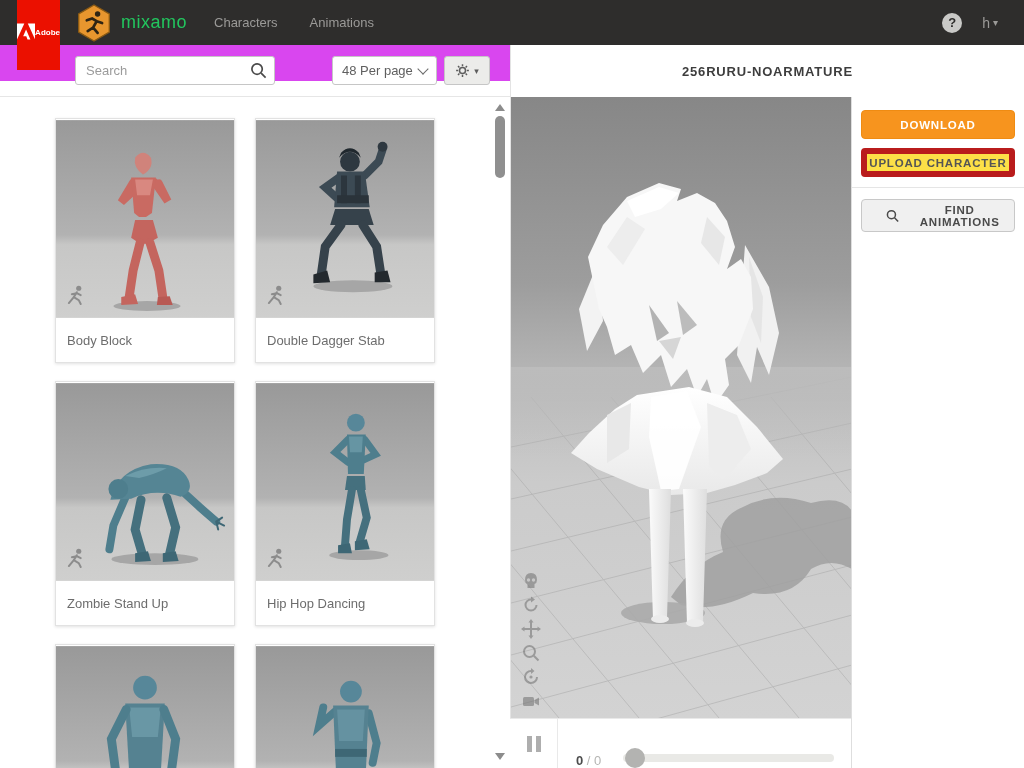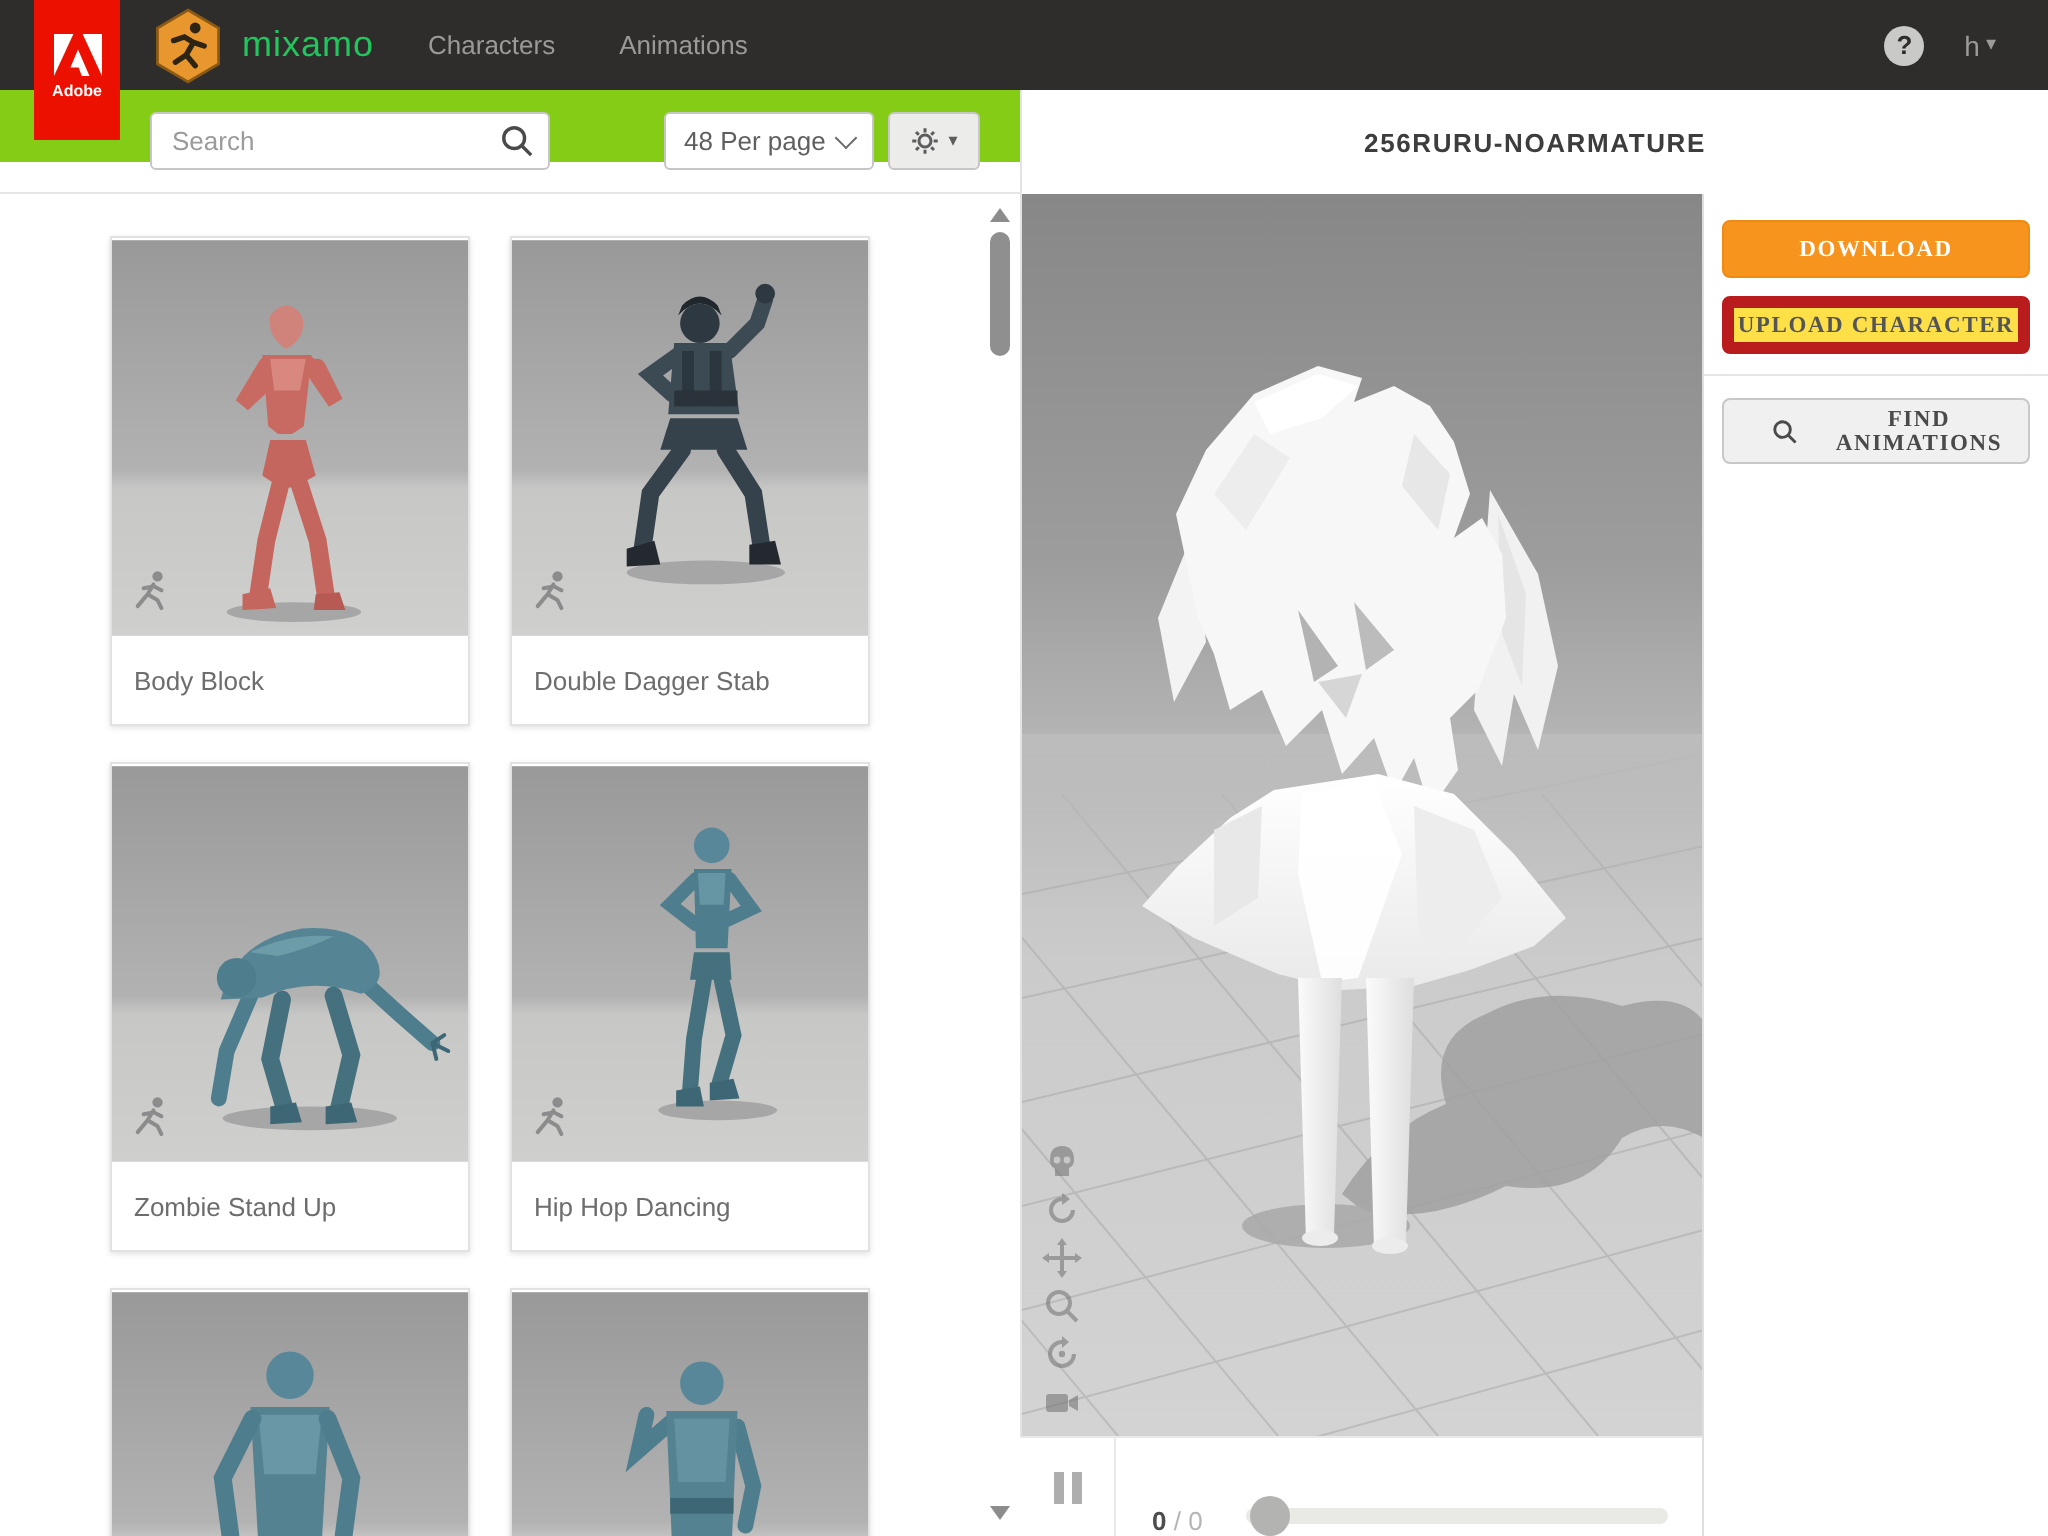--- a/index.html
+++ b/index.html
@@ -3,36 +3,36 @@
 <meta charset="utf-8">
 <style>
   * { margin:0; padding:0; box-sizing:border-box; }
   html,body { width:1024px; height:768px; overflow:hidden; }
   body { font-family:"Liberation Sans","DejaVu Sans",sans-serif; background:#ffffff; position:relative; }
   .app { position:absolute; inset:0; width:1024px; height:768px; }
 
   
   .topbar { position:absolute; left:0; top:0; width:1024px; height:45px; background:#2e2d2c; display:flex; align-items:center; z-index:30; }
   .adobe-tab { position:absolute; left:17px; top:0; width:43px; height:70px; background:#eb1000; z-index:40;
-               display:flex; flex-direction:column; align-items:center; justify-content:flex-end; padding-bottom:20px; }
+               display:flex; flex-direction:row; align-items:center; justify-content:flex-end; padding-bottom:8px; }
   .adobe-tab svg { width:24px; height:21px; }
   .adobe-word { color:#ffffff; font-size:8px; font-weight:bold; margin-top:3px; }
   .brand-wrap { display:flex; align-items:center; margin-left:76px; cursor:pointer; }
   .hex-logo { width:36px; height:38px; }
   .brand-text { color:#22c55e; font-size:18px; letter-spacing:0.5px; margin-left:9px; font-weight:400; }
   .topnav { display:flex; gap:32px; margin-left:27px; }
   .topnav .nav-item { color:#9b9a98; font-size:13px; cursor:pointer; }
   .top-right { margin-left:auto; display:flex; align-items:center; gap:20px; padding-right:26px; }
   .help-circle { width:20px; height:20px; border-radius:50%; background:#c9c9c7; color:#2e2d2c; font-weight:bold;
                  font-size:13px; display:flex; align-items:center; justify-content:center; cursor:pointer; }
   .user-menu { color:#9b9a98; font-size:14px; cursor:pointer; display:flex; align-items:center; gap:3px; }
   .user-caret { font-size:10px; color:#9b9a98; }
 
   
-  .toolbar-row { position:absolute; left:0; top:45px; width:1024px; height:36px; background:#84cc16; }
+  .toolbar-row { position:absolute; left:0; top:45px; width:1024px; height:36px; background:#d946ef; }
   .toolbar-left { position:absolute; left:0; top:0; width:510px; height:52px; border-bottom:1px solid #e6e6e6;
                   display:flex; align-items:center; }
   .search-box { position:relative; margin-left:75px; width:200px; height:29px; }
   .search-box input { width:100%; height:100%; border:1px solid #c6c6c6; border-radius:3px; padding:0 30px 0 10px;
                       font-size:13px; color:#555; outline:none; font-family:inherit; }
   .search-box input::placeholder { color:#9b9b9b; }
   .search-icon { position:absolute; right:8px; top:6px; width:17px; height:17px; }
   .perpage { margin-left:57px; width:105px; height:29px; border:1px solid #c6c6c6; border-radius:3px; background:#fff;
              display:flex; align-items:center; justify-content:space-between; padding:0 9px; cursor:pointer; }
   .perpage-label { font-size:13px; color:#5f5f5f; }
@@ -70,21 +70,21 @@
   .pause-bar { width:5px; height:16px; background:#aeaeae; }
   .frame-counter { margin-left:18px; font-size:13px; white-space:nowrap; }
   .frame-current { color:#4d4d4d; font-weight:bold; }
   .frame-sep, .frame-total { color:#b5b5b3; }
   .timeline { position:relative; margin-left:22px; width:211px; height:20px; cursor:pointer; }
   .timeline-track { position:absolute; left:0; top:6px; width:211px; height:8px; background:#e9e9e6; border-radius:4px; }
   .timeline-thumb { position:absolute; left:2px; top:0; width:20px; height:20px; border-radius:50%; background:#b3b3b1; }
 
   
   .side-panel { position:absolute; left:851px; top:97px; width:173px; height:671px; background:#fff; border-left:1px solid #dedede; }
-  .side-btn { display:block; width:154px; margin:0 auto; height:29px; border-radius:4px; font-family:Liberation Serif, serif;
+  .side-btn { display:block; width:154px; margin:0 auto; height:29px; border-radius:4px; font-family:Liberation Sans, sans-serif;
               font-size:11.5px; font-weight:bold; letter-spacing:0.8px; cursor:pointer; }
   .btn-download { margin-top:13px; background:#f7941e; border:1px solid #ef8b12; color:#ffffff; }
   .btn-aero { margin-top:9px; background:#f4f4f4; border:1px solid #c8c8c8; color:#5a5a5a; }
   .btn-upload { margin-top:9px; background:#fde047; border:6px solid #b91c1c; color:#555555; }
   .side-divider { margin-top:10px; border:none; border-top:1px solid #e5e5e5; }
   .btn-find { margin-top:11px; height:33px; background:#f0f0f0; border:1px solid #c8c8c8; color:#4a4a4a;
               display:flex; align-items:center; justify-content:center; gap:6px;padding-left:24px; }
   .btn-find svg { width:14px; height:14px; }
 </style>
 </head>

